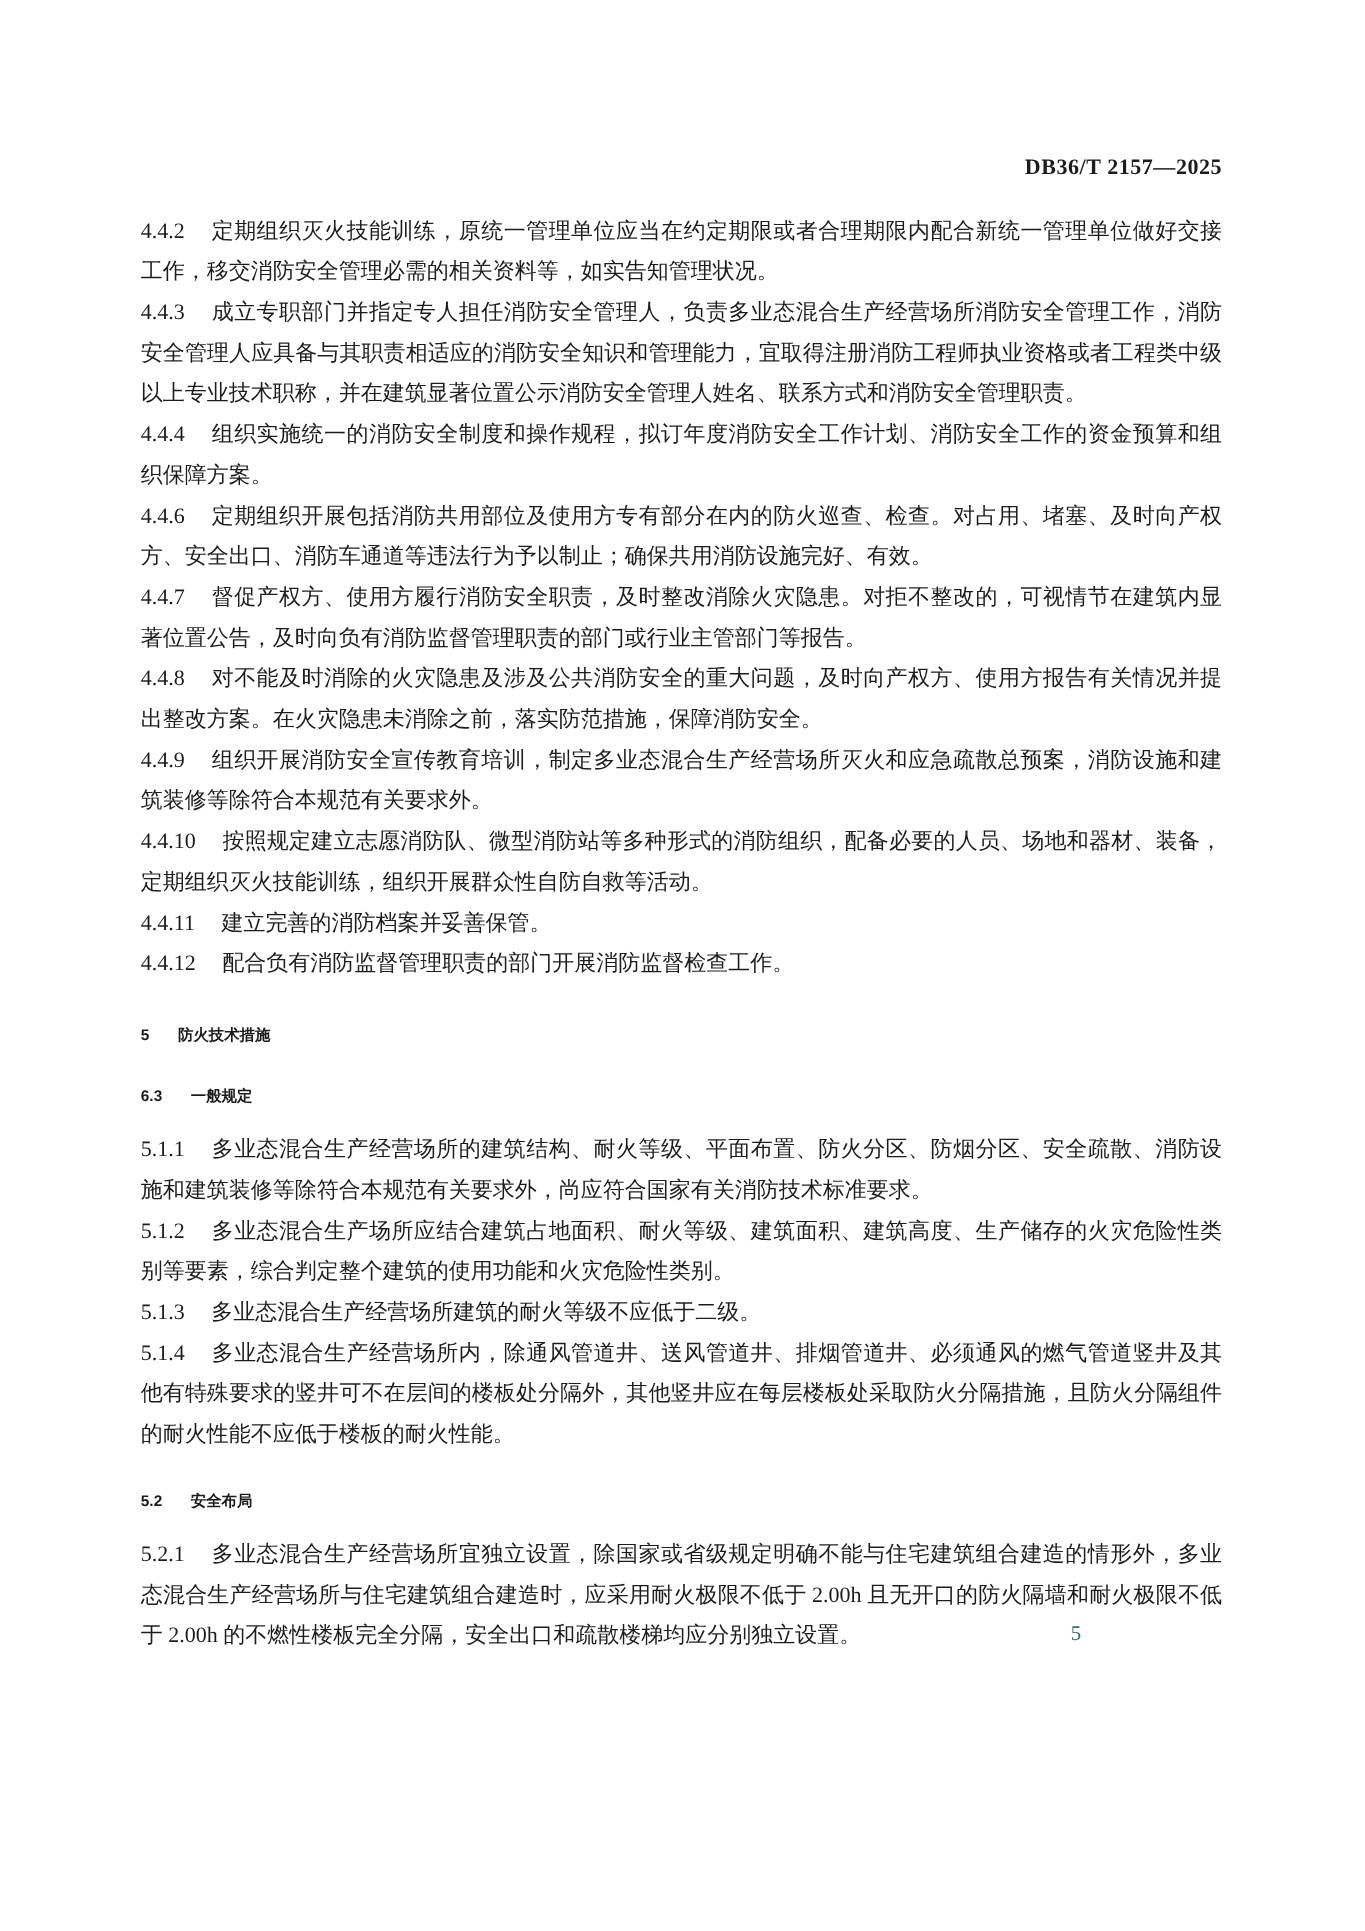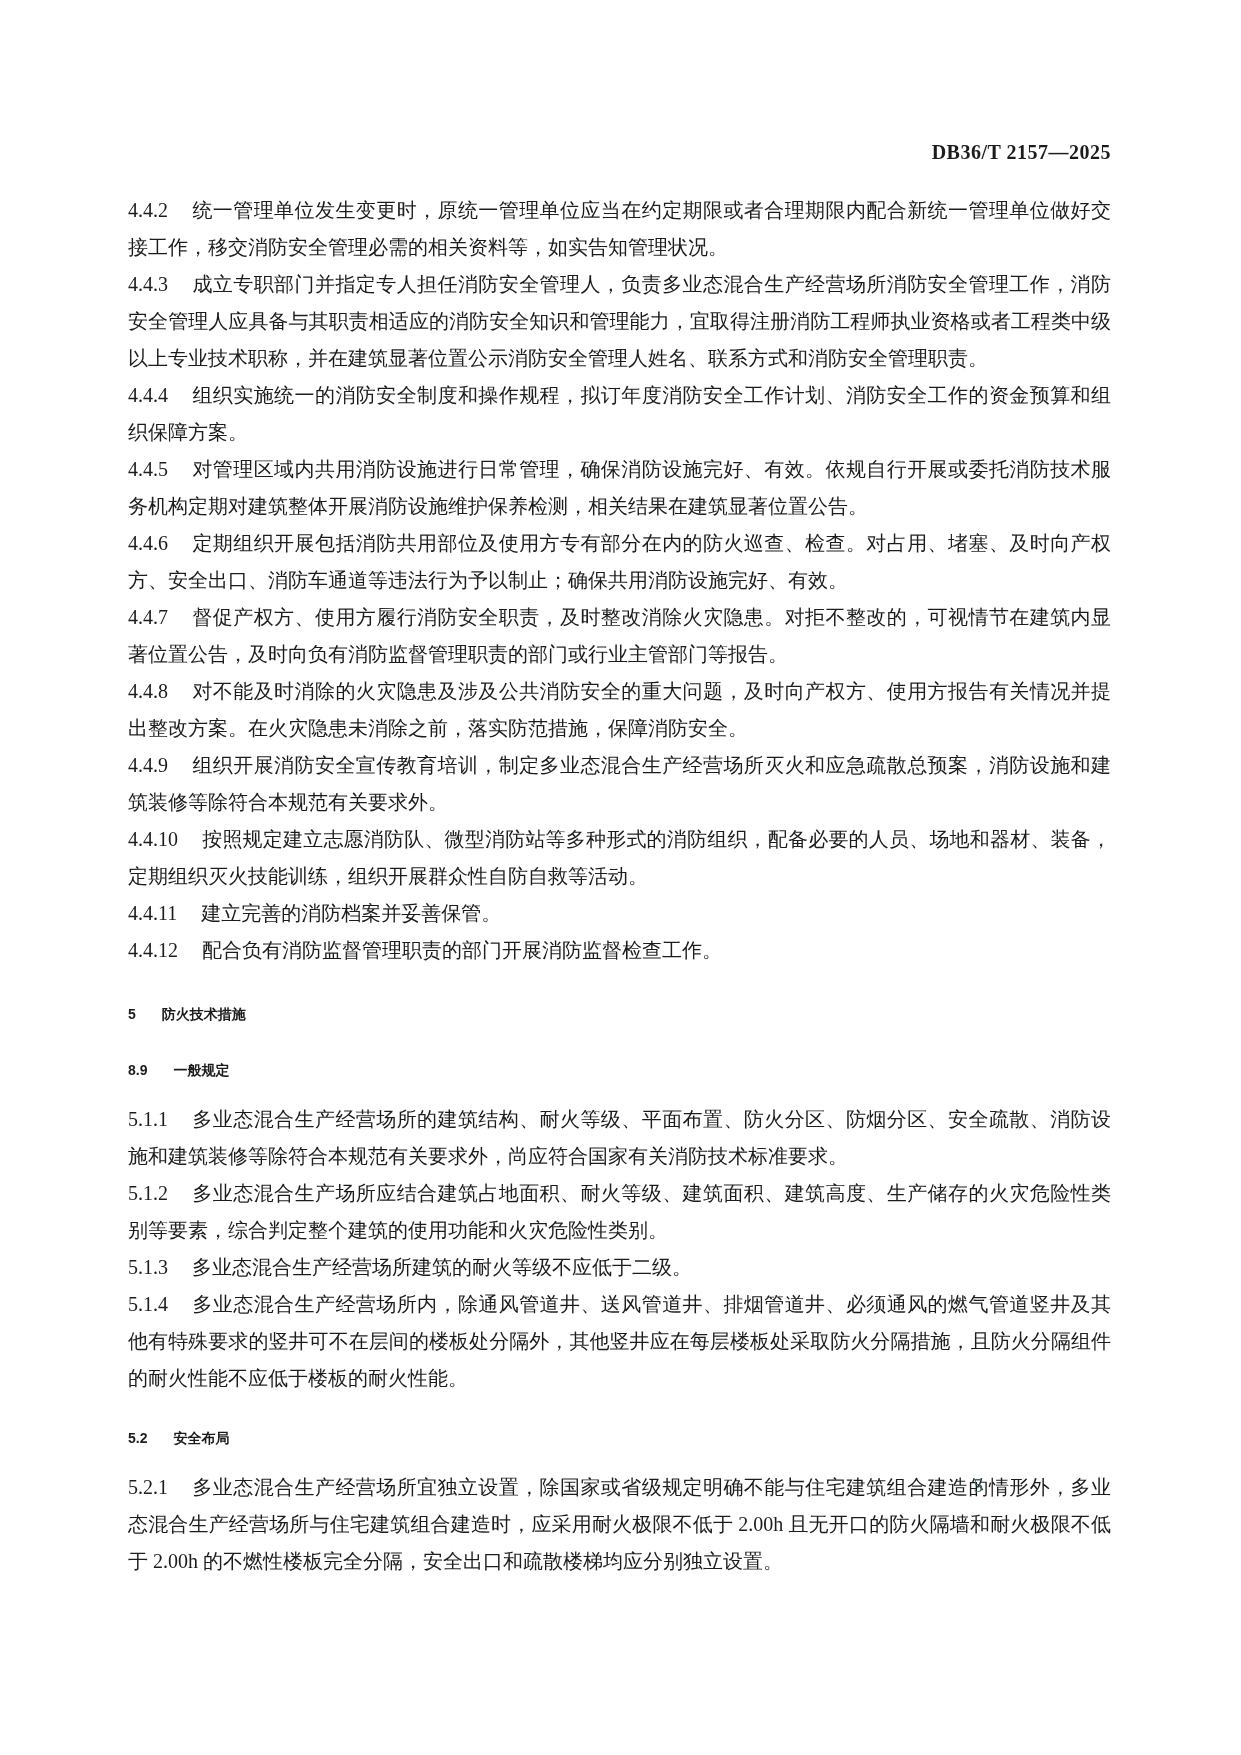--- a/index.html
+++ b/index.html
@@ -69,33 +69,32 @@
     line-height: 24px;
   }
 </style>
 </head>
 <body>
 
 <div class="page">
   <div class="page-inner">
     <div class="doc-header">DB36/T 2157—2025</div>
     <div class="doc-content">
-        <p class="clause"><span class="num">4.4.2</span><span class="txt">统一管理单位发生变更时，原统一管理单位应当在约定期限或者合理期限内配合新统一管理单位做好交接工作，移交消防安全管理必需的相关资料等，如实告知管理状况。</span></p>
+        <p class="clause"><span class="num">4.4.2</span><span class="txt">定期组织灭火技能训练，原统一管理单位应当在约定期限或者合理期限内配合新统一管理单位做好交接工作，移交消防安全管理必需的相关资料等，如实告知管理状况。</span></p>
         <p class="clause"><span class="num">4.4.3</span><span class="txt">成立专职部门并指定专人担任消防安全管理人，负责多业态混合生产经营场所消防安全管理工作，消防安全管理人应具备与其职责相适应的消防安全知识和管理能力，宜取得注册消防工程师执业资格或者工程类中级以上专业技术职称，并在建筑显著位置公示消防安全管理人姓名、联系方式和消防安全管理职责。</span></p>
         <p class="clause"><span class="num">4.4.4</span><span class="txt">组织实施统一的消防安全制度和操作规程，拟订年度消防安全工作计划、消防安全工作的资金预算和组织保障方案。</span></p>
-        <p class="clause"><span class="num">4.4.5</span><span class="txt">对管理区域内共用消防设施进行日常管理，确保消防设施完好、有效。依规自行开展或委托消防技术服务机构定期对建筑整体开展消防设施维护保养检测，相关结果在建筑显著位置公告。</span></p>
         <p class="clause"><span class="num">4.4.6</span><span class="txt">定期组织开展包括消防共用部位及使用方专有部分在内的防火巡查、检查。对占用、堵塞、及时向产权方、安全出口、消防车通道等违法行为予以制止；确保共用消防设施完好、有效。</span></p>
         <p class="clause"><span class="num">4.4.7</span><span class="txt">督促产权方、使用方履行消防安全职责，及时整改消除火灾隐患。对拒不整改的，可视情节在建筑内显著位置公告，及时向负有消防监督管理职责的部门或行业主管部门等报告。</span></p>
         <p class="clause"><span class="num">4.4.8</span><span class="txt">对不能及时消除的火灾隐患及涉及公共消防安全的重大问题，及时向产权方、使用方报告有关情况并提出整改方案。在火灾隐患未消除之前，落实防范措施，保障消防安全。</span></p>
         <p class="clause"><span class="num">4.4.9</span><span class="txt">组织开展消防安全宣传教育培训，制定多业态混合生产经营场所灭火和应急疏散总预案，消防设施和建筑装修等除符合本规范有关要求外。</span></p>
         <p class="clause"><span class="num">4.4.10</span><span class="txt">按照规定建立志愿消防队、微型消防站等多种形式的消防组织，配备必要的人员、场地和器材、装备，定期组织灭火技能训练，组织开展群众性自防自救等活动。</span></p>
         <p class="clause"><span class="num">4.4.11</span><span class="txt">建立完善的消防档案并妥善保管。</span></p>
         <p class="clause"><span class="num">4.4.12</span><span class="txt">配合负有消防监督管理职责的部门开展消防监督检查工作。</span></p>
         <h2 class="heading1"><span class="num">5</span><span class="txt">防火技术措施</span></h2>
-        <h2 class="heading2"><span class="num">8.9</span><span class="txt">一般规定</span></h2>
+        <h2 class="heading2"><span class="num">6.3</span><span class="txt">一般规定</span></h2>
         <p class="clause"><span class="num">5.1.1</span><span class="txt">多业态混合生产经营场所的建筑结构、耐火等级、平面布置、防火分区、防烟分区、安全疏散、消防设施和建筑装修等除符合本规范有关要求外，尚应符合国家有关消防技术标准要求。</span></p>
         <p class="clause"><span class="num">5.1.2</span><span class="txt">多业态混合生产场所应结合建筑占地面积、耐火等级、建筑面积、建筑高度、生产储存的火灾危险性类别等要素，综合判定整个建筑的使用功能和火灾危险性类别。</span></p>
         <p class="clause"><span class="num">5.1.3</span><span class="txt">多业态混合生产经营场所建筑的耐火等级不应低于二级。</span></p>
         <p class="clause"><span class="num">5.1.4</span><span class="txt">多业态混合生产经营场所内，除通风管道井、送风管道井、排烟管道井、必须通风的燃气管道竖井及其他有特殊要求的竖井可不在层间的楼板处分隔外，其他竖井应在每层楼板处采取防火分隔措施，且防火分隔组件的耐火性能不应低于楼板的耐火性能。</span></p>
         <h2 class="heading2"><span class="num">5.2</span><span class="txt">安全布局</span></h2>
         <p class="clause"><span class="num">5.2.1</span><span class="txt">多业态混合生产经营场所宜独立设置，除国家或省级规定明确不能与住宅建筑组合建造的情形外，多业态混合生产经营场所与住宅建筑组合建造时，应采用耐火极限不低于 2.00h 且无开口的防火隔墙和耐火极限不低于 2.00h 的不燃性楼板完全分隔，安全出口和疏散楼梯均应分别独立设置。</span></p>
       </div>
   </div>
   <div class="doc-footer">5</div>
 </div>

